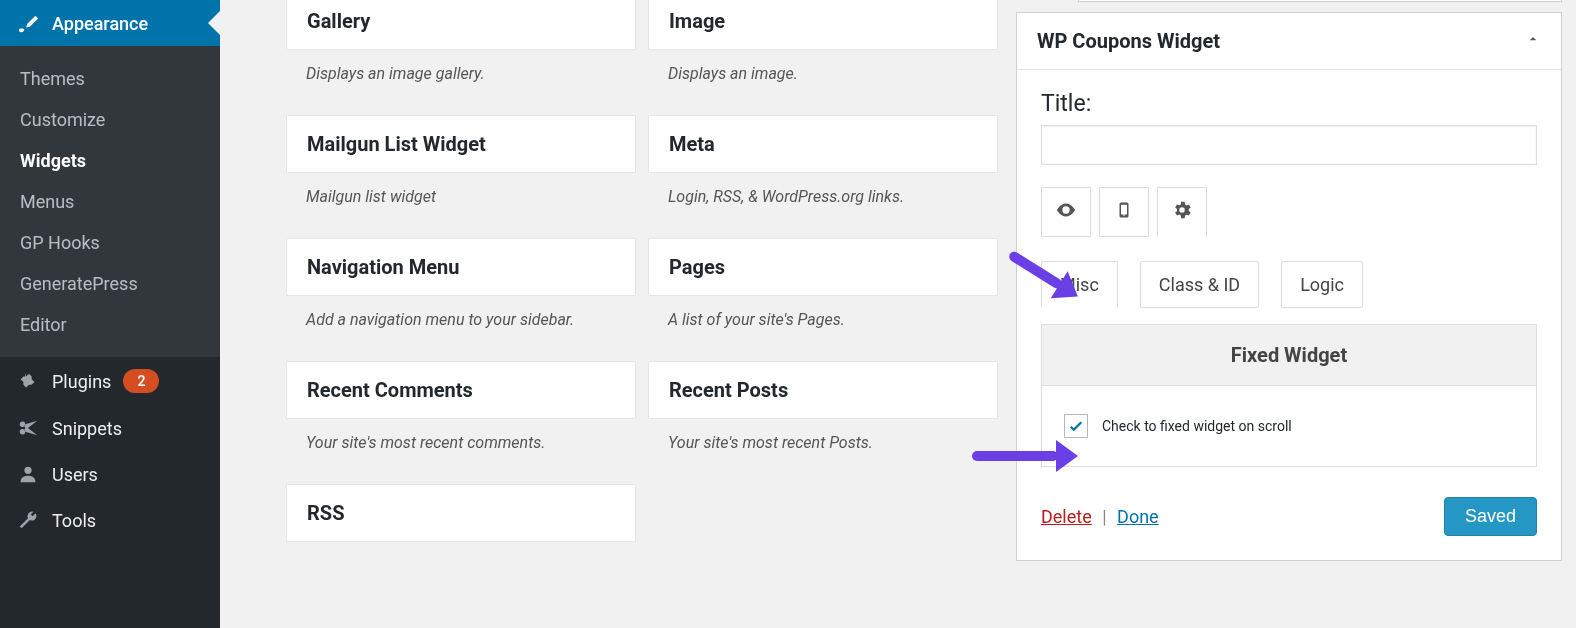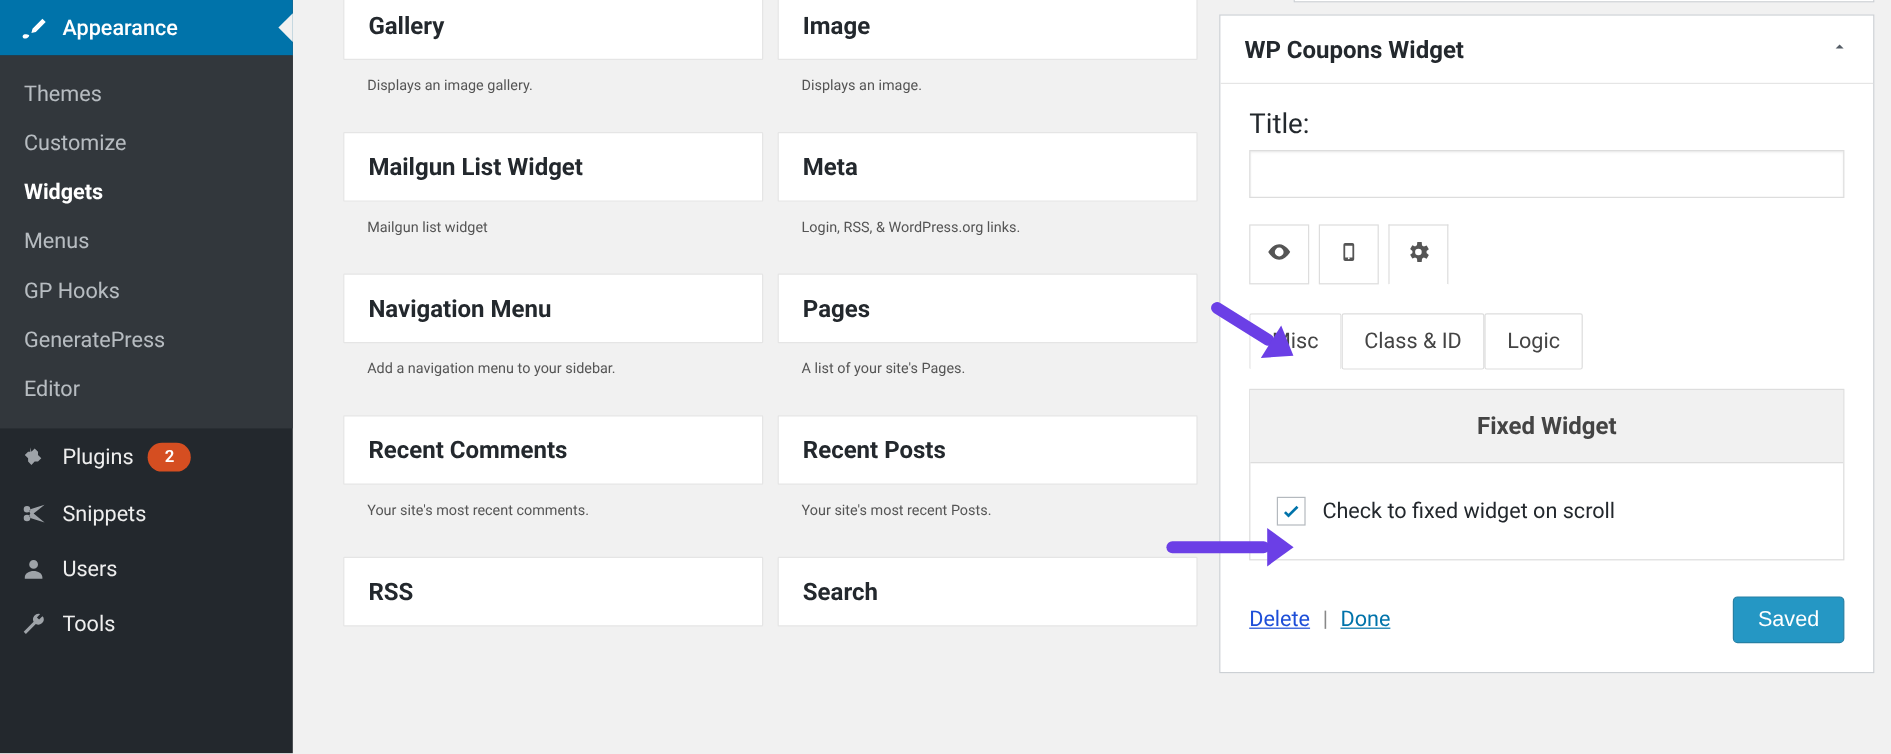--- a/index.html
+++ b/index.html
@@ -17,21 +17,21 @@
     position: relative;
     overflow: hidden;
     background: #f1f1f1;
   }
 
   
   .admin-sidebar {
     position: absolute;
     top: 0;
     left: 0;
-    width: 244px;
+    width: 220px;
     height: 100%;
     background: #23282d;
     color: #eee;
     font-size: 18px;
   }
   .sb-item {
     display: flex;
     align-items: center;
     gap: 12px;
     padding: 12px 16px;
@@ -114,22 +114,23 @@
     border-radius: 1px;
   }
   .widget-title {
     padding: 16px 20px;
     font-weight: 700;
     font-size: 20px;
     color: #23282d;
   }
   .widget-desc {
     padding: 14px 20px 20px;
-    font-size: 12px;
+    font-size: 16px;
     color: #555;
+    font-style: italic;
   }
   .block {
     display: flex;
     flex-direction: column;
     gap: 0;
   }
 
   
   .right-panel {
     position: absolute;
@@ -190,21 +191,21 @@
     color: #555;
     cursor: pointer;
     background: #fff;
   }
   .icon-tab.active {
     border-bottom-color: #fff;
     background: #fff;
   }
   .text-tabs {
     display: flex;
-    gap: 0;
+    gap: 22px;
     margin-top: 24px;
   }
   .text-tab {
     padding: 12px 18px;
     border: 1px solid #ddd;
     font-size: 18px;
     cursor: pointer;
     background: #fff;
     border-radius: 2px;
   }
@@ -236,31 +237,31 @@
     height: 22px;
     border: 1px solid #b4b9be;
     background: #fff;
     display: inline-flex;
     align-items: center;
     justify-content: center;
     color: #0073aa;
   }
   .wp-checkbox svg { width: 18px; height: 18px; }
   .section-label {
-    font-size: 18px;
+    font-size: 14px;
     color: #23282d;
   }
   .panel-actions {
     display: flex;
     justify-content: space-between;
     align-items: center;
     margin-top: 30px;
     font-size: 18px;
   }
-  .link-delete { color: #1d4ed8; text-decoration: underline; cursor: pointer; }
+  .link-delete { color: #b91c1c; text-decoration: underline; cursor: pointer; }
   .divider { color: #888; padding: 0 6px; }
   .link-done { color: #0073aa; text-decoration: underline; cursor: pointer; }
   .saved-btn {
     background: #0085ba;
     border: 1px solid #006a95;
     color: #fff;
     border-radius: 4px;
     padding: 8px 20px;
     font-size: 18px;
     opacity: .85;
@@ -411,25 +412,20 @@
       <div class="block">
         <div class="widget-card">
           <div class="widget-title">Recent Posts</div>
         </div>
         <div class="widget-desc">Your site's most recent Posts.</div>
       </div>
 
       <div class="block">
         <div class="widget-card">
           <div class="widget-title">RSS</div>
-        </div>
-      </div>
-      <div class="block">
-        <div class="widget-card">
-          <div class="widget-title">Search</div>
         </div>
       </div>
     </div>
 
     <div class="right-panel">
       <div class="panel">
         <div class="panel-head">
           <span class="p-title">WP Coupons Widget</span>
           <span class="caret">
             <svg viewBox="0 0 24 24" width="16" height="16" fill="currentColor">

